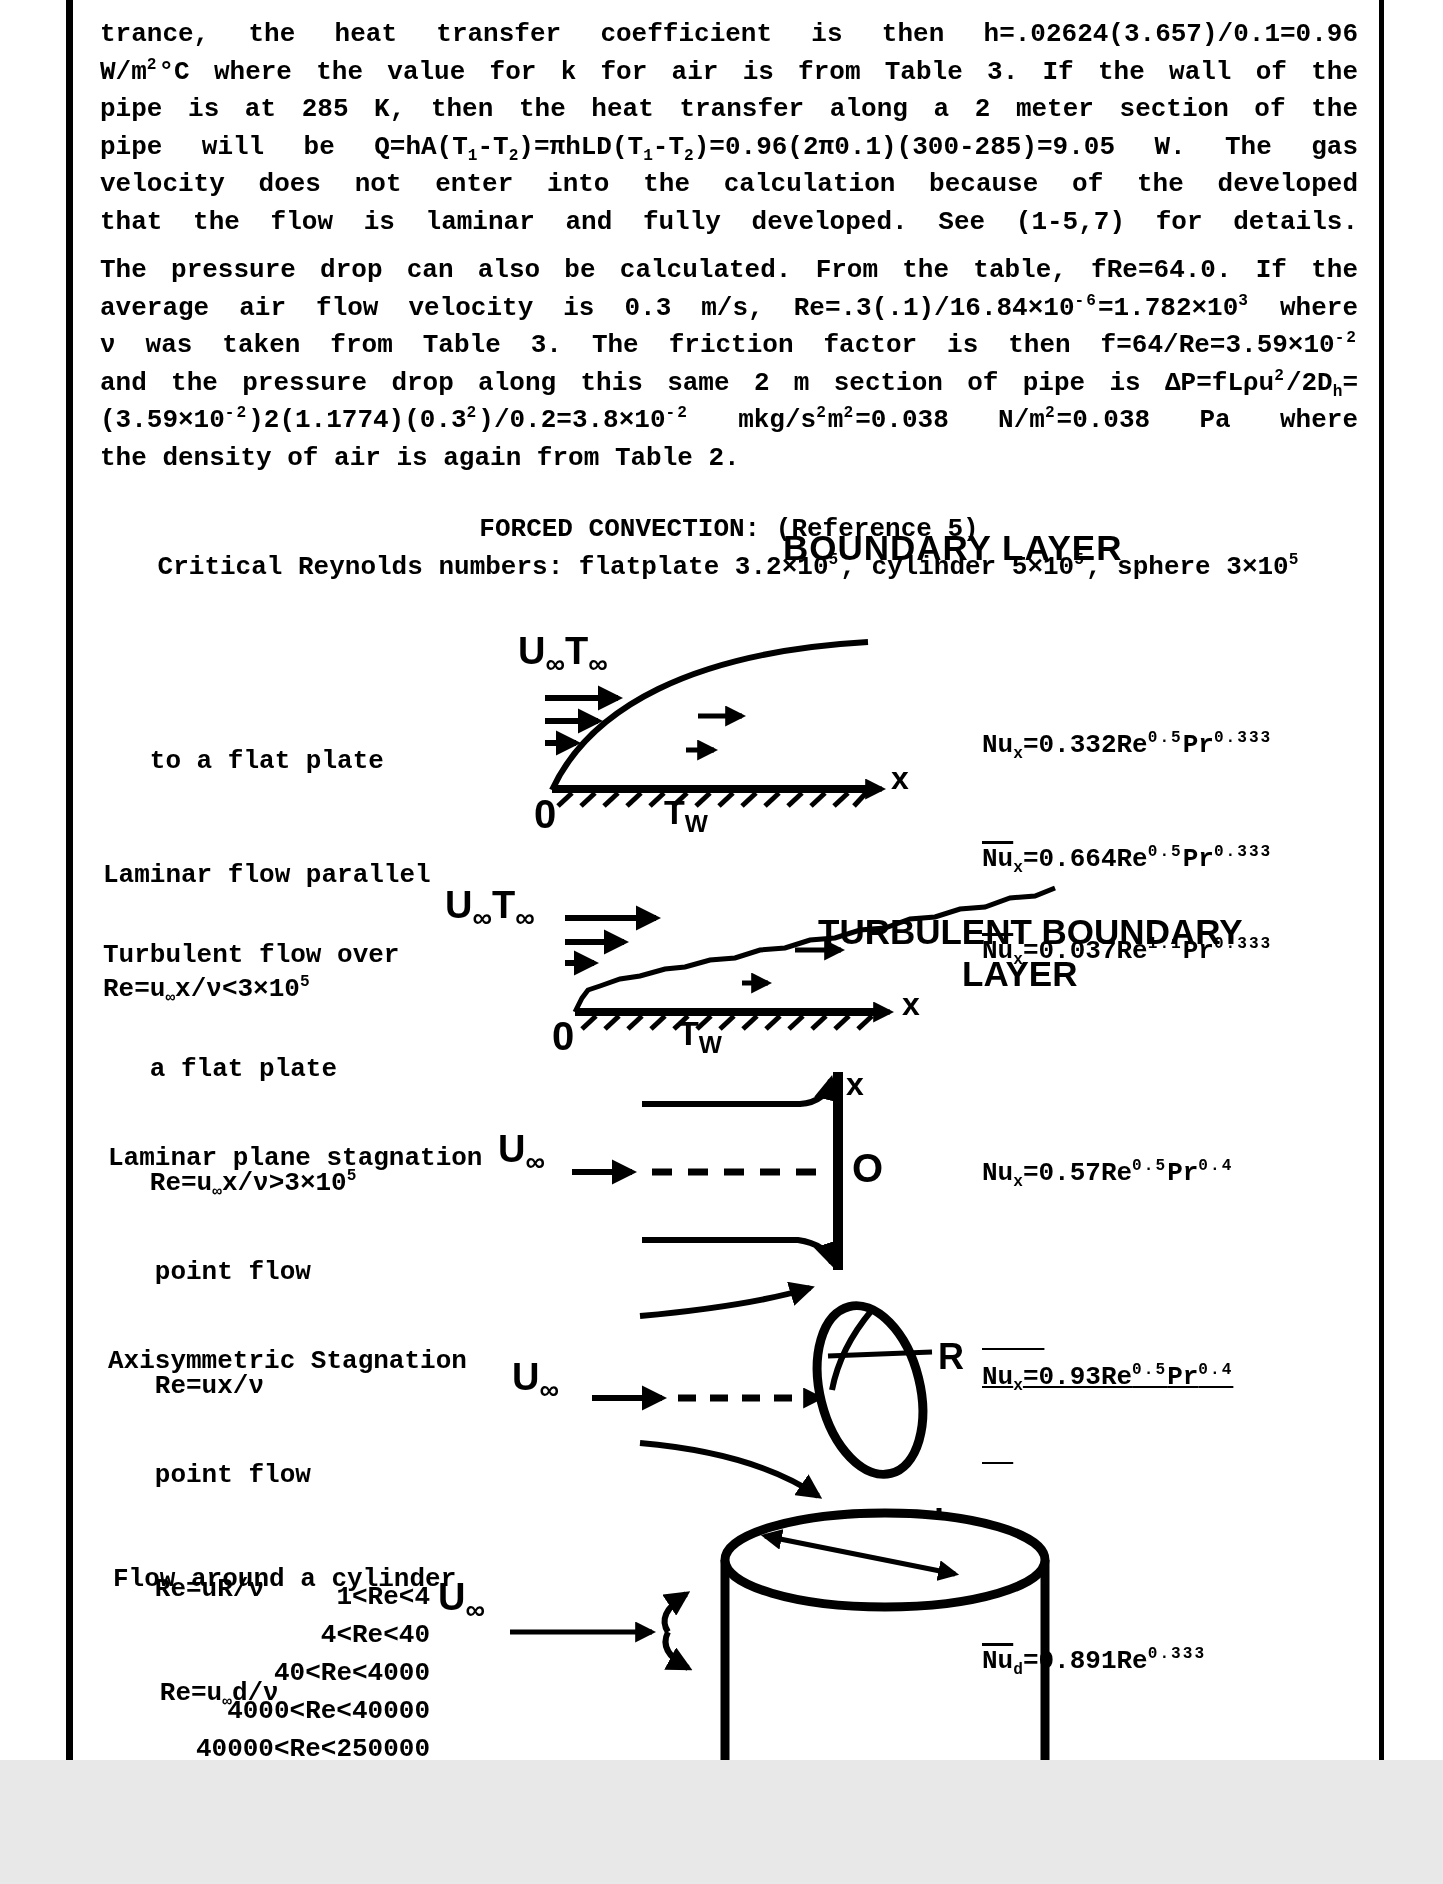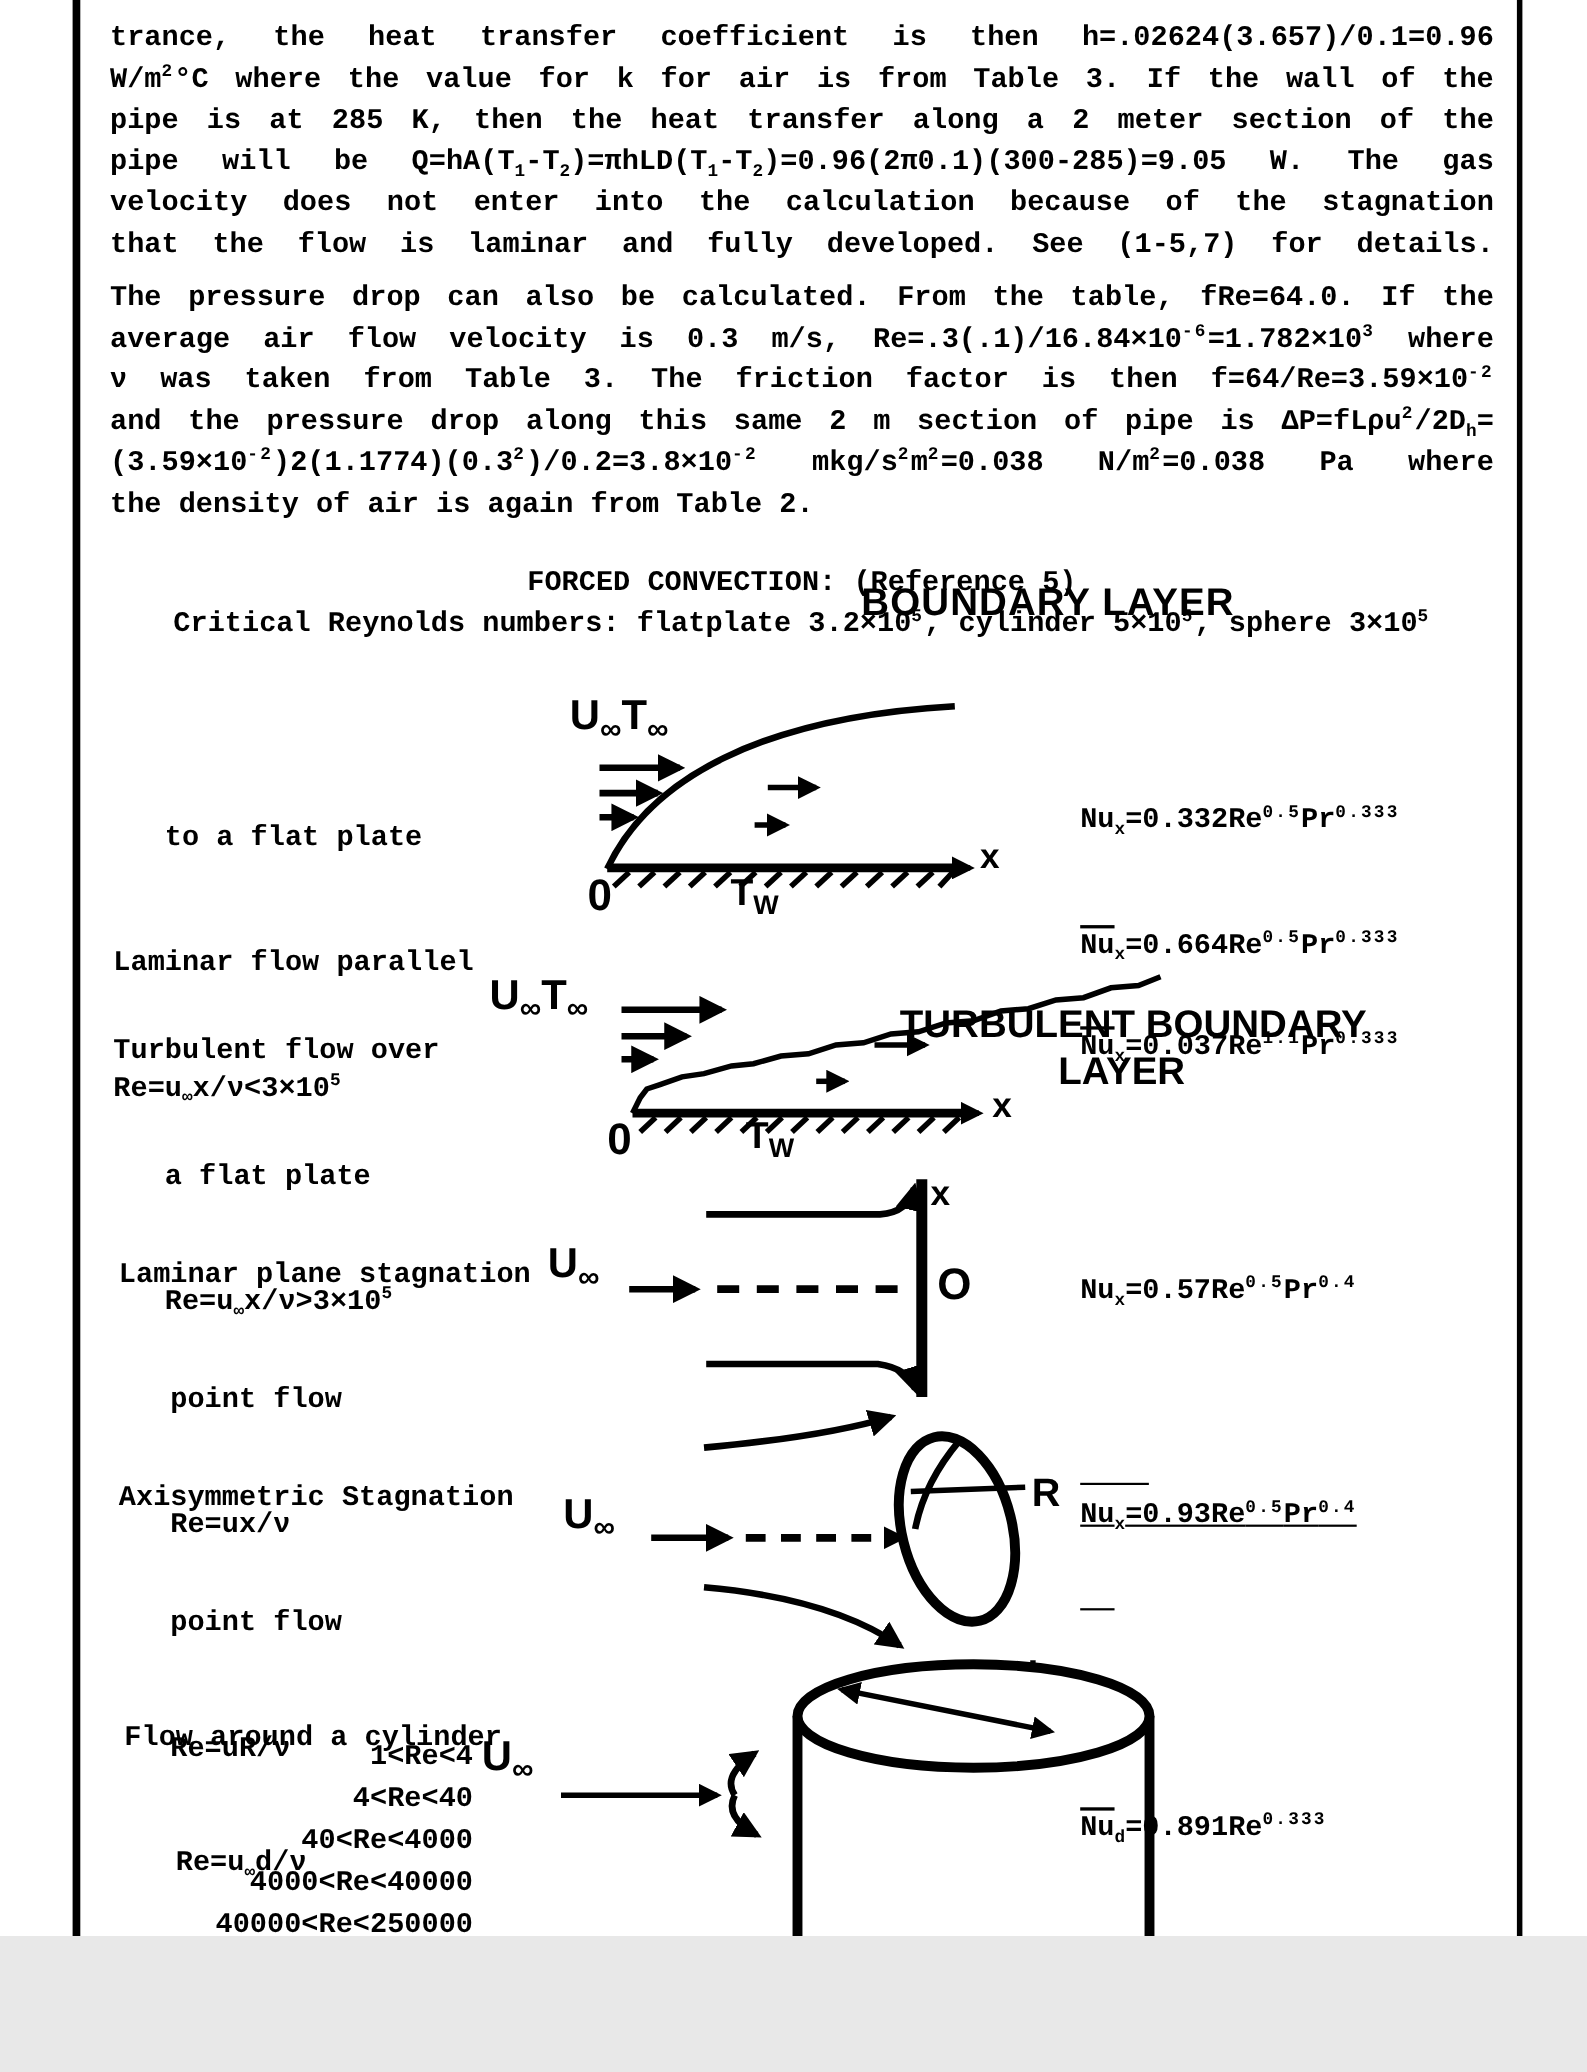--- a/index.html
+++ b/index.html
@@ -31,21 +31,21 @@
 <div class="page">
 
   <div class="rule" style="left:66px; top:0; width:7px; height:1795px;"></div>
   <div class="rule" style="left:1379px; top:0; width:5px; height:1792px;"></div>
 
   <div class="para" style="top:16px;">
     <div class="jline">trance, the heat transfer coefficient is then h=.02624(3.657)/0.1=0.96</div>
     <div class="jline">W/m<sup>2</sup>°C where the value for k for air is from Table 3. If the wall of the</div>
     <div class="jline">pipe is at 285 K, then the heat transfer along a 2 meter section of the</div>
     <div class="jline">pipe will be Q=hA(T<sub>1</sub>-T<sub>2</sub>)=πhLD(T<sub>1</sub>-T<sub>2</sub>)=0.96(2π0.1)(300-285)=9.05 W. The gas</div>
-    <div class="jline">velocity does not enter into the calculation because of the stagnation</div>
+    <div class="jline">velocity does not enter into the calculation because of the developed</div>
     <div class="jline">that the flow is laminar and fully developed. See (1-5,7) for details.</div>
   </div>
 
   <div class="para" style="top:252px;">
     <div class="jline">The pressure drop can also be calculated. From the table, fRe=64.0. If the</div>
     <div class="jline">average air flow velocity is 0.3 m/s, Re=.3(.1)/16.84×10<sup>-6</sup>=1.782×10<sup>3</sup> where</div>
     <div class="jline">ν was taken from Table 3.  The friction factor is then f=64/Re=3.59×10<sup>-2</sup></div>
     <div class="jline">and the pressure drop along this same 2 m section of pipe is ΔP=fLρu<sup>2</sup>/2D<sub>h</sub>=</div>
     <div class="jline">(3.59×10<sup>-2</sup>)2(1.1774)(0.3<sup>2</sup>)/0.2=3.8×10<sup>-2</sup> mkg/s<sup>2</sup>m<sup>2</sup>=0.038 N/m<sup>2</sup>=0.038 Pa where</div>
     <div class="lline">the density of air is again from Table 2.</div>

